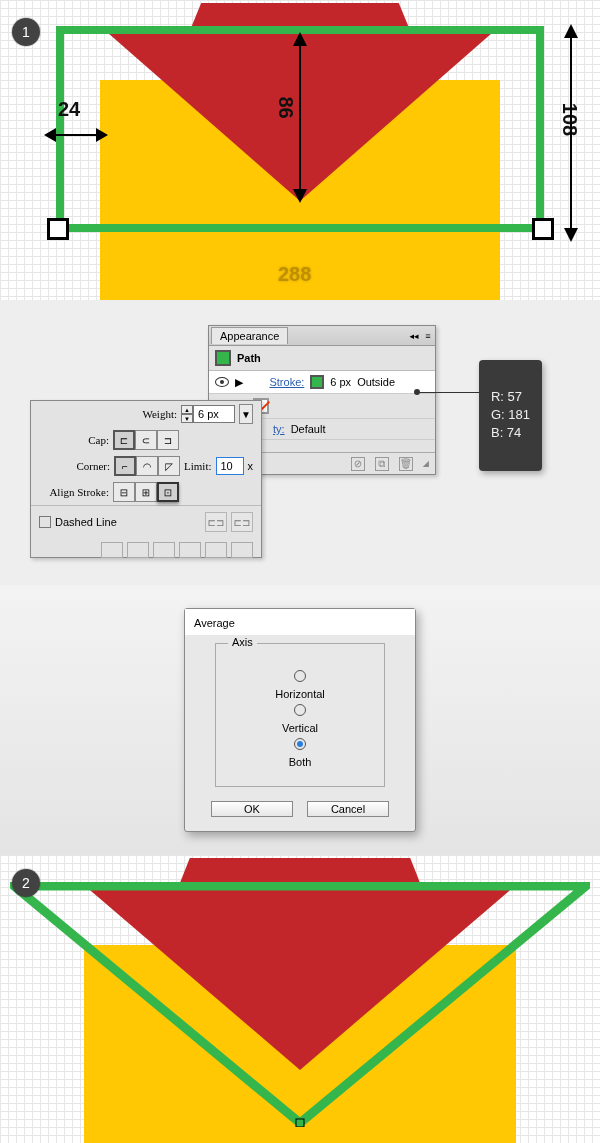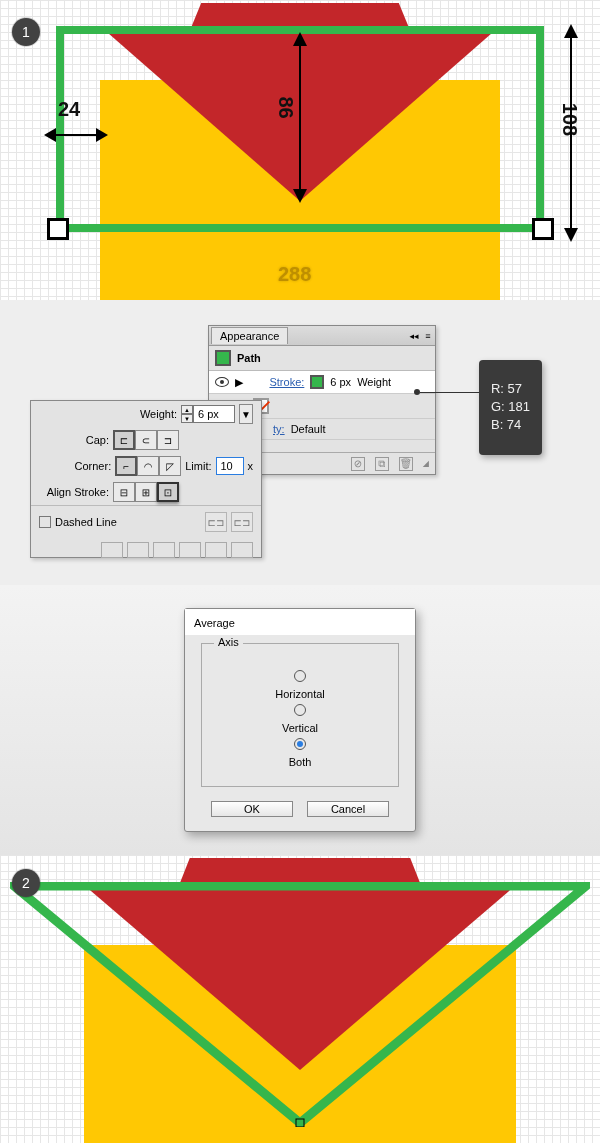--- a/index.html
+++ b/index.html
@@ -34,43 +34,43 @@
 .swatch{width:16px;height:16px;border:2px solid #999;display:inline-block;}
 .swatch.green{background:#35b64c;border-color:#555;}
 .swatch.none{background:#fff;position:relative;}
 .swatch.none::after{content:"";position:absolute;left:-1px;top:7px;width:18px;height:2px;background:#e30;transform:rotate(-45deg);}
 .eye-icon{display:inline-block;width:14px;height:10px;border:1px solid #333;border-radius:50%/50%;position:relative;}
 .eye-icon::after{content:"";position:absolute;width:4px;height:4px;background:#333;border-radius:50%;left:4px;top:2px;}
 .link-blue{color:#2a5db0;text-decoration:underline;padding-left:20px;}
 .panel-footer{position:absolute;bottom:0;left:0;right:0;height:22px;border-top:1px solid #aaa;display:flex;justify-content:flex-end;align-items:center;padding:0 6px;gap:10px;color:#888;}
 .mini-icon{width:14px;height:14px;border:1px solid #999;display:flex;align-items:center;justify-content:center;font-size:10px;}
 
-.rgb-tip{position:absolute;right:58px;top:60px;background:#3a3a3a;color:#eee;padding:20px 12px;font-size:13px;line-height:1.4;border-radius:4px;box-shadow:2px 3px 6px rgba(0,0,0,.3);}
+.rgb-tip{position:absolute;right:58px;top:60px;background:#3a3a3a;color:#eee;padding:28px 12px;font-size:13px;line-height:1.4;border-radius:4px;box-shadow:2px 3px 6px rgba(0,0,0,.3);}
 .leader{position:absolute;height:1px;background:#333;}
 .leader-dot{position:absolute;width:6px;height:6px;border-radius:50%;background:#333;}
 
 .stroke-panel{left:30px;top:100px;width:232px;height:158px;}
 .stroke-row{display:flex;align-items:center;justify-content:flex-end;gap:4px;padding:3px 8px;font-size:11px;}
-.stroke-row label{flex:0 0 auto;text-align:left;}
+.stroke-row label{flex:0 0 auto;text-align:left;font-family:Liberation Serif, serif;}
 .stepper{display:flex;align-items:center;}
 .stepper-btns{display:flex;flex-direction:column;}
 .stepper-btn{width:12px;height:9px;border:1px solid #777;font-size:6px;display:flex;align-items:center;justify-content:center;background:#eee;}
 .stepper-input{width:42px;height:18px;border:1px solid #777;padding:0 4px;font-size:11px;}
 .btn-group{display:flex;}
 .btn-toggle{width:22px;height:20px;border:1px solid #888;background:#eaeaea;display:flex;align-items:center;justify-content:center;font-size:10px;}
 .btn-toggle.sel{background:#d0d0d0;border-color:#555;box-shadow:inset 0 0 0 1px #555;}
 .btn-toggle.highlight{border:2px solid #333;box-shadow:0 2px 3px rgba(0,0,0,.4);}
 .check-row{display:flex;align-items:center;gap:4px;padding:6px 8px;border-top:1px solid #bbb;}
 .dash-preview{display:flex;gap:4px;justify-content:flex-end;padding:4px 8px;}
 .dash-box{width:22px;height:16px;border:1px solid #aaa;}
 
 .gray-zone2{background:linear-gradient(#f3f3f3,#e4e4e4);height:270px;position:relative;display:flex;align-items:center;justify-content:center;}
 .dialog{width:232px;background:#e8e8e8;border:1px solid #888;border-radius:3px;box-shadow:3px 4px 10px rgba(0,0,0,.3);}
 .dlg-title{padding:8px 9px 6px;font-size:11px;background:#fff;}
-.fieldset{margin:8px 16px;border:1px solid #aaa;padding:10px 12px 14px;}
+.fieldset{margin:8px 30px;border:1px solid #aaa;padding:10px 12px 14px;}
 .fieldset-legend{font-size:11px;position:relative;top:-18px;background:#e8e8e8;padding:0 4px;display:inline-block;}
 .radio-row{display:flex;align-items:center;gap:6px;font-size:11px;margin:4px 0;flex-direction:column;}
 .radio{width:12px;height:12px;border:1px solid #555;border-radius:50%;display:inline-flex;align-items:center;justify-content:center;}
 .radio.sel::after{content:"";width:6px;height:6px;border-radius:50%;background:#2a7de1;}
 .dlg-btns{display:flex;gap:14px;justify-content:center;padding:6px 0 14px;}
 .btn{width:82px;height:16px;border:1px solid #888;background:linear-gradient(#fff,#e6e6e6);font-size:11px;display:flex;align-items:center;justify-content:center;}
 
 .canvas2{height:288px;overflow:hidden;}
 .env2-back{position:absolute;left:155px;top:3px;width:290px;height:88px;background:#C3262A;clip-path:polygon(12% 0,88% 0,100% 100%,0 100%);}
 .env2-flap{position:absolute;left:84px;top:30px;width:432px;height:185px;background:#C3262A;clip-path:polygon(0 0,100% 0,50% 100%);}
@@ -122,21 +122,21 @@
     <div class="app-row" style="border-bottom:1px solid #bbb;">
       <span class="swatch green"></span>
       <b>Path</b>
     </div>
     <div class="app-row" style="border-bottom:1px solid #ccc;background:#fff;">
       <span class="eye-icon"></span>
       <span>▶</span>
       <span class="link-blue">Stroke:</span>
       <span class="swatch green" style="width:14px;height:14px;"></span>
       <span>6 px</span>
-      <span>Weight</span>
+      <span>Outside</span>
     </div>
     <div class="app-row" style="border-bottom:1px solid #ccc;">
       <span style="width:32px;"></span>
       <span class="swatch none"></span>
     </div>
     <div class="app-row" style="border-bottom:1px solid #ccc;">
       <span style="width:32px;"></span>
       <span class="link-blue">ty:</span>
       <span>Default</span>
     </div>

